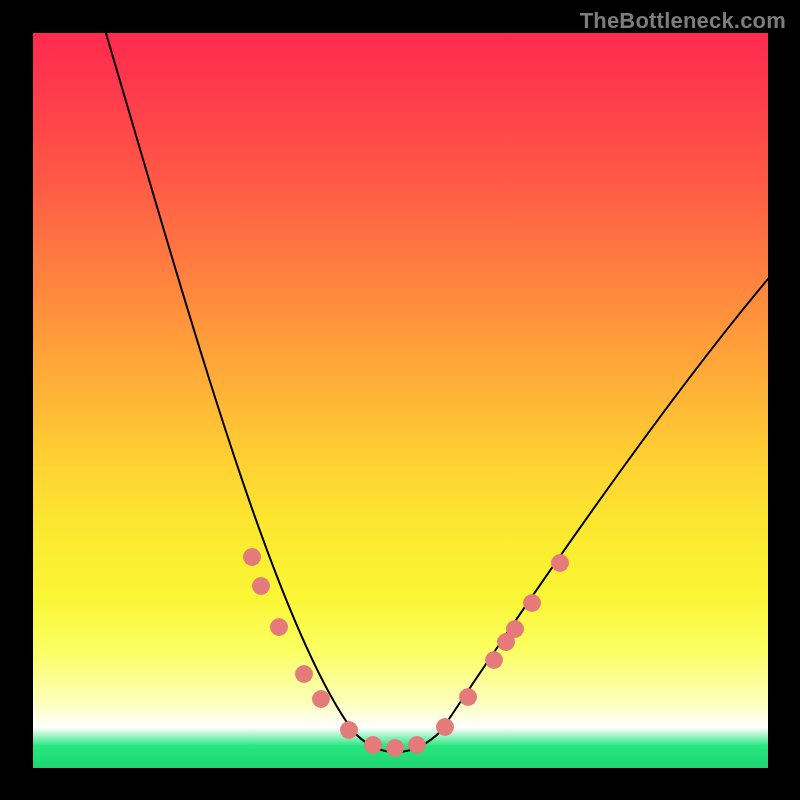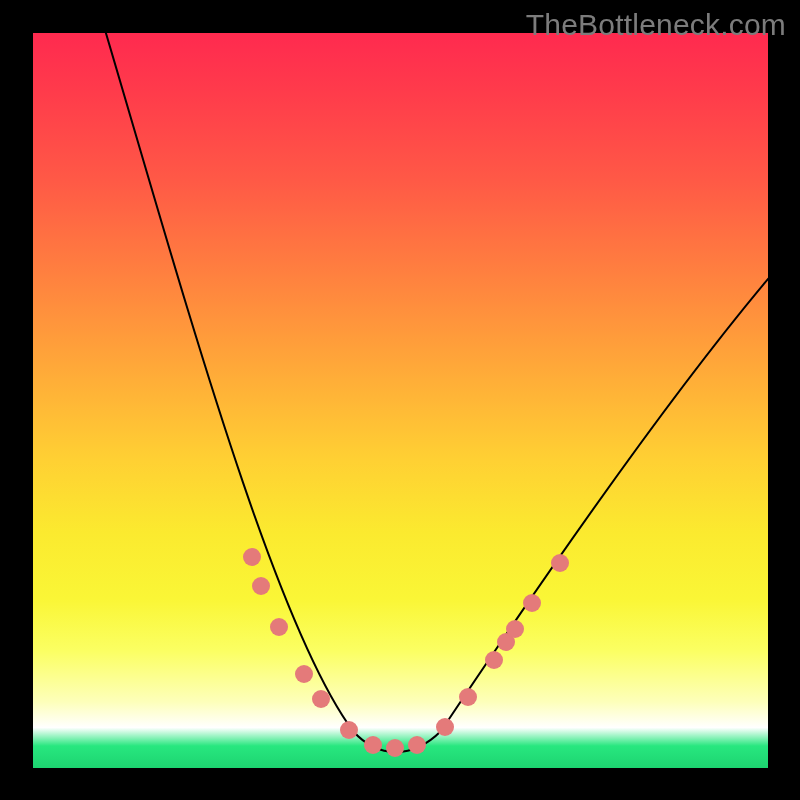--- a/index.html
+++ b/index.html
@@ -41,22 +41,22 @@
       #ffffff 94.5%,
       #28e77f 97%,
       #1dd470 100%
     );
   }
   .watermark {
     position: absolute;
     top: 8px;
     right: 14px;
     color: #7c7c7c;
-    font-size: 30px;
-    font-weight: 400;
+    font-size: 22px;
+    font-weight: 700;
     letter-spacing: 0.2px;
     user-select: none;
   }
   svg.curve {
     position: absolute;
     left: 0;
     top: 0;
     width: 735px;
     height: 735px;
   }

